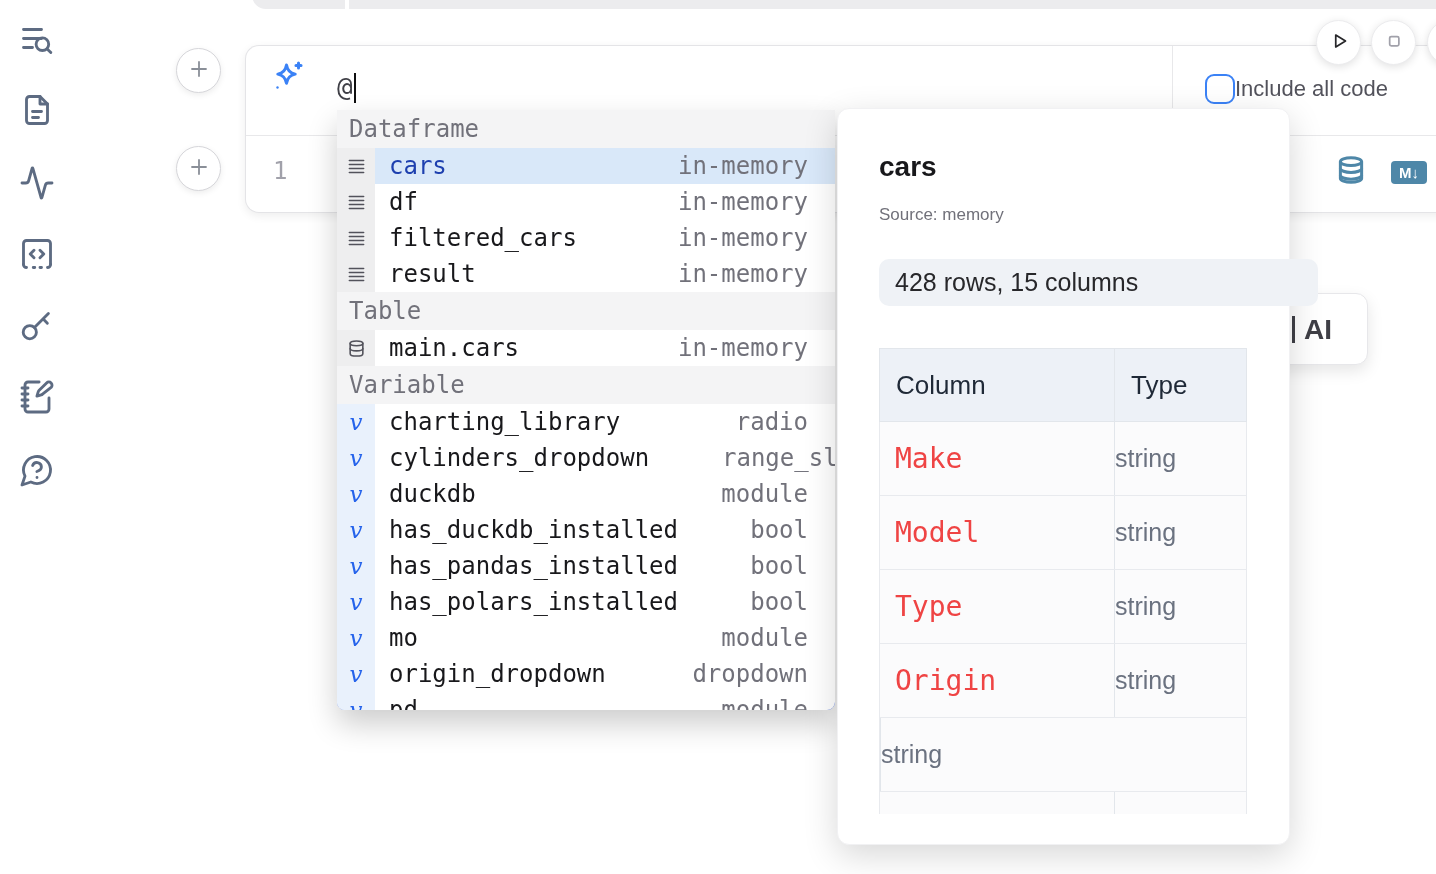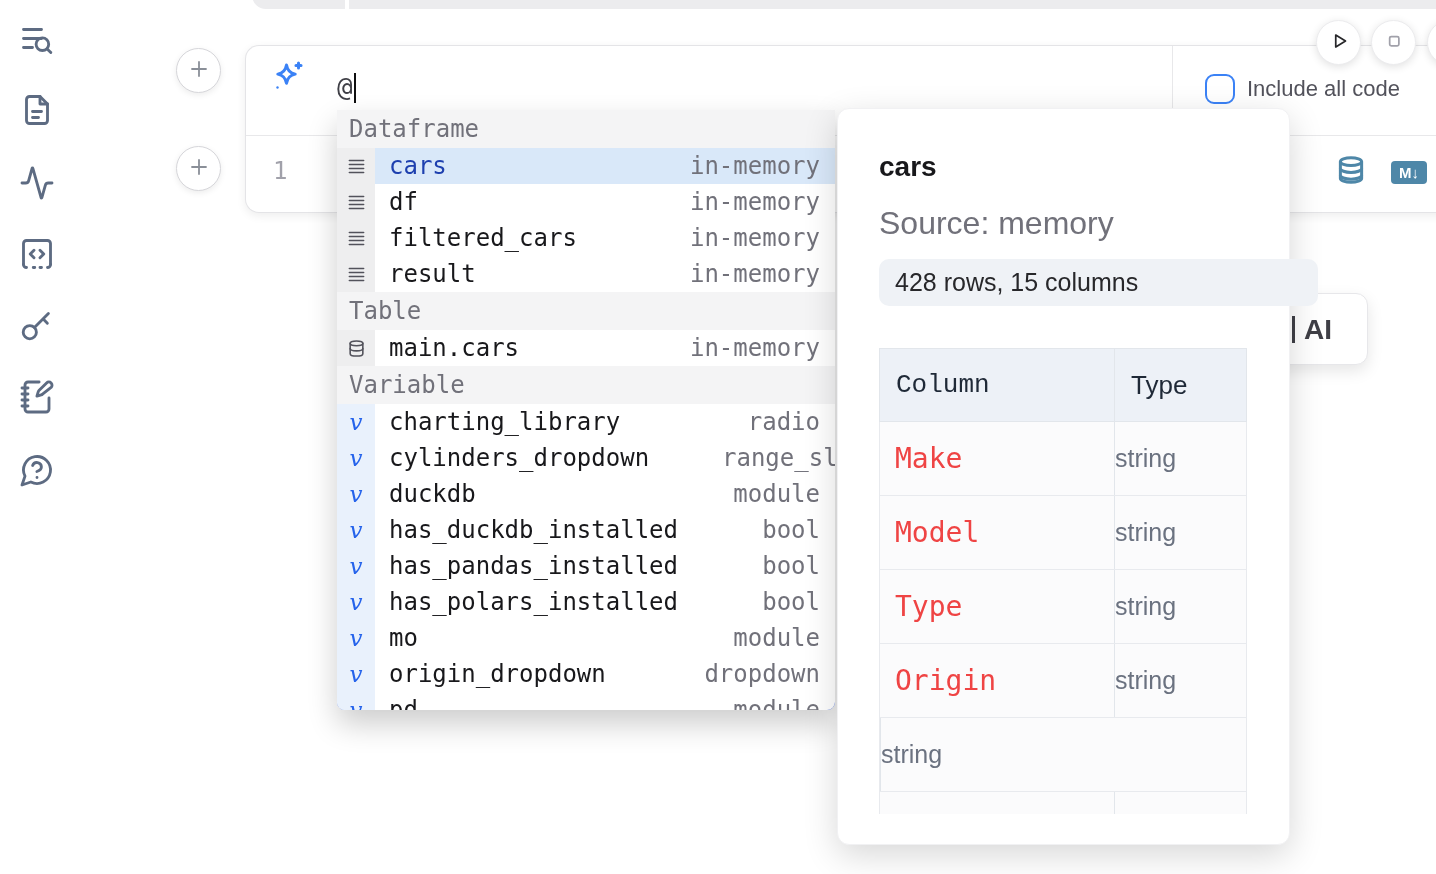--- a/index.html
+++ b/index.html
@@ -24,21 +24,21 @@
     box-shadow:0 3px 10px rgba(0,0,0,.07); z-index:2; }
   .prompt-row { position:relative; height:90px; border-bottom:1px solid #e8e8ea; }
   .sparkle { position:absolute; left:24px; top:13px; width:36px; height:36px; }
   .sparkle svg { width:36px; height:36px; stroke:#3b82f6; fill:none; stroke-width:2;
     stroke-linecap:round; stroke-linejoin:round; }
   .at-text { position:absolute; left:91px; top:24px; font:26px/34px "DejaVu Sans Mono", monospace;
     color:#3f3f46; }
   .caret { display:inline-block; width:2px; height:30px; background:#0f0f10;
     vertical-align:-7px; margin-left:1px; }
   .v-divider { position:absolute; left:926px; top:0; bottom:0; width:1px; background:#e8e8ea; }
-  .include-wrap { position:absolute; left:959px; top:28px; display:flex; align-items:center; gap:12px; }
+  .include-wrap { position:absolute; left:959px; top:28px; display:flex; align-items:center; }
   .checkbox { width:30px; height:30px; border:2.5px solid #3b82f6; border-radius:9px;
     background:#fff; cursor:pointer; }
   .include-label { font-size:22px; color:#52525b; white-space:nowrap; }
   .code-row { position:relative; height:76px; }
   .line-no { position:absolute; left:27px; top:21px; font:24px "DejaVu Sans Mono", monospace;
     color:#a1a1aa; }
   .row-icons { position:absolute; left:1090px; top:16px; display:flex; gap:25px; align-items:center; }
   .db-big svg { width:30px; height:36px; stroke:#4e87a8; stroke-width:2.4; fill:none; }
   .md-badge { width:36px; height:23px; background:#4e87a8; border-radius:4px; color:#fff;
     font:bold 15px/23px "Liberation Sans", sans-serif; text-align:center; letter-spacing:0; cursor:pointer; }
@@ -70,36 +70,36 @@
   .ac-item { height:36px; display:flex; align-items:center; cursor:pointer; background:#fff; }
   .ac-item.selected { background:#d9e8f9; }
   .ac-gutter { width:38px; height:36px; flex:none; display:flex; align-items:center;
     justify-content:center; background:#eeeeef; }
   .kind-variable .ac-gutter { background:#e9f1fc; }
   .ac-gutter svg { width:19px; height:19px; stroke:#52525b; stroke-width:2; fill:none; stroke-linecap:round; }
   .var-glyph { font:italic 23px "DejaVu Serif", serif; color:#2563eb; display:none; }
   .kind-variable .var-glyph { display:inline; }
   .ac-name { padding-left:14px; font:24px "DejaVu Sans Mono", monospace; color:#18181b; white-space:nowrap; }
   .selected .ac-name { color:#1e40af; }
-  .ac-type { margin-left:auto; padding-right:15px; font:24px "DejaVu Sans Mono", monospace;
+  .ac-type { margin-left:auto; padding-right:27px; font:24px "DejaVu Sans Mono", monospace;
     color:#71717a; white-space:nowrap; }
   .ac-type.clip { padding-right:0; overflow:hidden; flex:none; }
 
   
   .panel { left:837px; top:108px; width:453px; height:737px; background:#fff;
     border-radius:12px; border:1px solid #f1f1f3; box-shadow:0 10px 34px rgba(0,0,0,.16); z-index:6; }
   .pv-title { position:absolute; left:41px; top:42px; font-weight:bold; font-size:28px; color:#18181b; }
-  .pv-source { position:absolute; left:41px; top:96px; font-size:32px; color:#71717a; }
+  .pv-source { position:absolute; left:41px; top:96px; font-size:17px; color:#71717a; }
   .pv-pill { position:absolute; left:41px; top:150px; width:439px; height:47px; background:#eff2f6;
     border-radius:10px; font-size:25px; line-height:47px; color:#27272a; padding-left:16px; }
   .pv-table { position:absolute; left:41px; top:239px; width:368px; height:466px; overflow:hidden; }
   .pv-hrow { display:flex; height:74px; background:#edf1f7; border:1px solid #e2e6eb; }
   .pv-hcell { display:flex; align-items:center; padding-left:16px; font-size:26px; color:#1f2937; }
   .pv-row { display:flex; height:74px; background:#fbfbfc; border:1px solid #e8eaee; border-top:none; }
-  .c1 { width:234px; flex:none;font-family:Liberation Mono, monospace; }
+  .c1 { width:234px; flex:none; }
   .c2 { flex:1; border-left:1px solid #e2e6eb; }
   .pv-name { display:flex; align-items:center; padding-left:15px;
     font:28px "DejaVu Sans Mono", monospace; color:#ef4444; }
   .pv-type { display:flex; align-items:center; font-size:25px; color:#6b7280; }
 </style>
 </head>
 <body>
 
 <nav>
   <button class="side-btn" style="top:20px">

